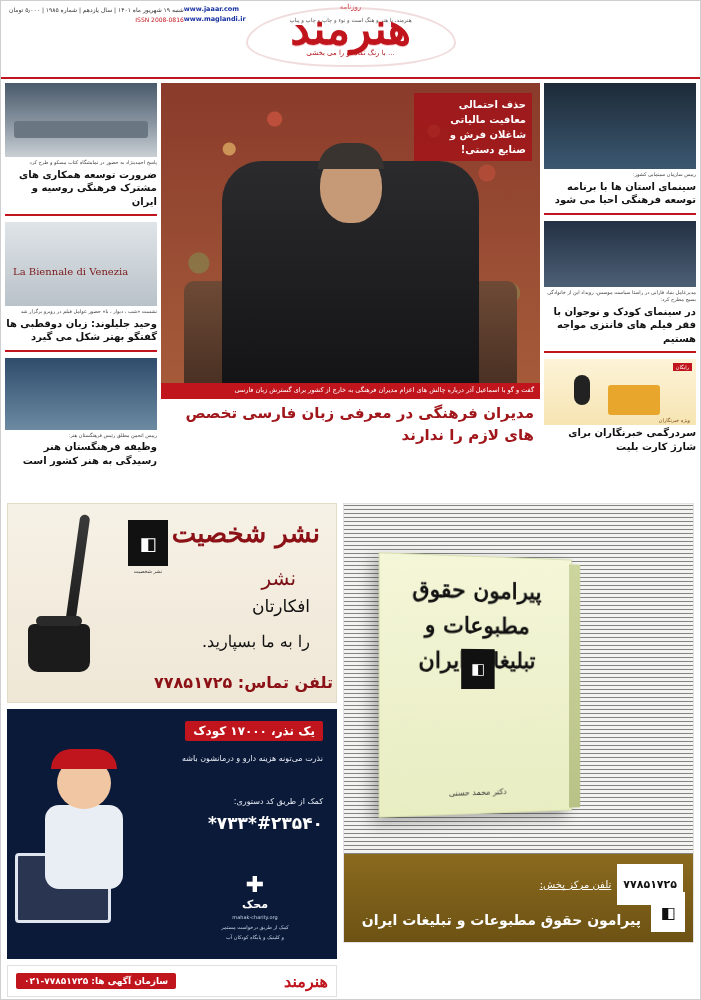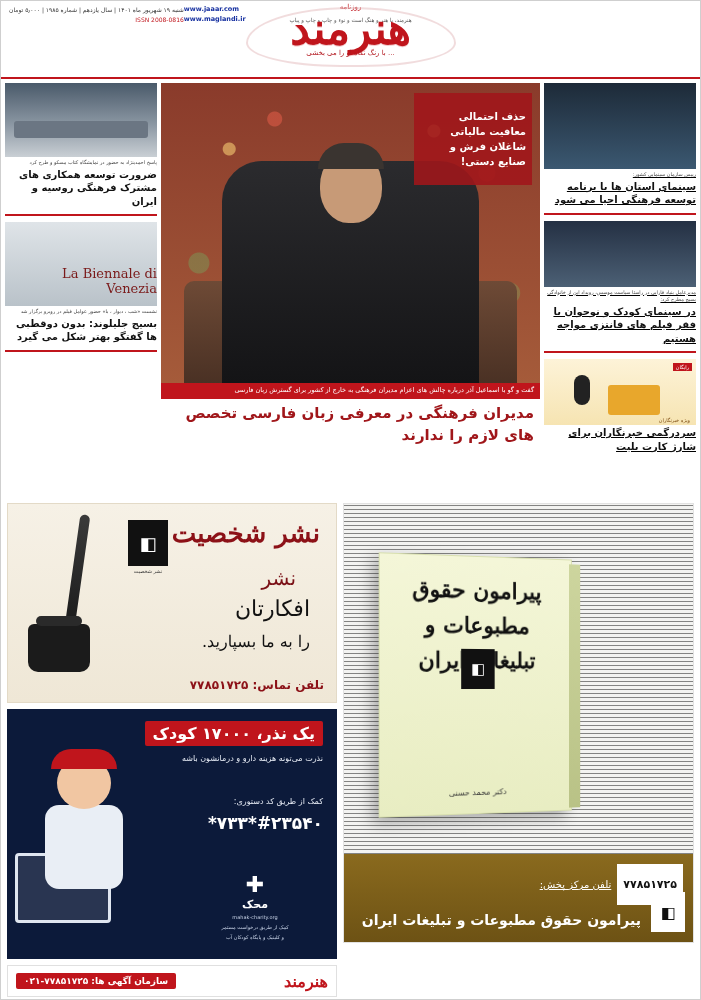--- a/index.html
+++ b/index.html
@@ -60,21 +60,21 @@
 
   
   .top-grid {
     display:flex;
     gap:4px;
     padding:4px;
     height:420px;
   }
   .col-right { width:152px; display:flex; flex-direction:column; gap:4px; }
   .col-center { flex:1; display:flex; flex-direction:column; }
-  .col-left { width:152px; display:flex; flex-direction:column; gap:4px;text-decoration:underline; }
+  .col-left { width:152px; display:flex; flex-direction:column; gap:4px; }
 
   .card { display:flex; flex-direction:column; }
   .ph { background:#bfc6cc; position:relative; overflow:hidden; }
   .headline {
     font-size:11px; line-height:1.35; font-weight:bold; color:#111;
     text-align:right; margin:1px 0 0 0;
   }
   .headline.sm { font-size:10px; }
   .p1 { height:74px; background:linear-gradient(#4a5a6a,#8a96a2 55%,#c9cfd4); }
   .p1::after{content:"";position:absolute;left:6%;right:6%;top:52%;height:22%;background:#6b7683;border-radius:3px;}
@@ -121,21 +121,21 @@
     width:66px; height:26px; border-radius:30px 30px 0 0; background:#3a3430;
   }
   .mp-chair {
     position:absolute; left:6%; right:6%; bottom:0; height:34%;
     background:linear-gradient(#6e4a36,#4a3124);
     border-radius:10px 10px 0 0;
   }
   .overlay-box {
     position:absolute; top:10px; right:8px;
     background:rgba(160,22,26,.88); color:#fff;
-    padding:16px 6px; text-align:right;
+    padding:4px 6px; text-align:right;
     font-size:10px; font-weight:bold; line-height:1.5;
     max-width:118px;
   }
   .center-caption {
     background:#c0151c; color:#fff; padding:3px 6px;
     font-size:6.5px; text-align:right; line-height:1.5;
   }
   .center-headline {
     color:#a0161a; font-size:15px; font-weight:bold; text-align:right;
     line-height:1.5; padding:3px 6px 6px 6px;
@@ -159,42 +159,42 @@
     position:absolute; top:14px; right:16px;
     font-family:"DejaVu Serif", serif; font-size:26px; color:#8c1117; font-weight:bold;
   }
   .nashr-logo {
     position:absolute; top:16px; left:120px; width:40px; height:46px;
     background:#111; color:#fff; display:flex; align-items:center; justify-content:center;
     font-size:18px;
   }
   .nashr-logo-cap { position:absolute; top:64px; left:112px; font-size:5px; color:#333; width:56px; text-align:center;}
   .nashr-l1 { position:absolute; top:62px; right:40px; font-size:20px; color:#7a1016; font-family:"DejaVu Serif", serif;}
-  .nashr-l2 { position:absolute; top:92px; right:26px; font-size:22px; color:#111; font-family:"DejaVu Serif", serif;}
+  .nashr-l2 { position:absolute; top:92px; right:26px; font-size:17px; color:#111; font-family:"DejaVu Serif", serif;}
   .nashr-l3 { position:absolute; top:128px; right:26px; font-size:16px; color:#111; font-family:"DejaVu Serif", serif;}
   .nashr-phone {
-    position:absolute; bottom:10px; right:12px; font-size:12px; color:#8c1117; font-weight:bold;
+    position:absolute; bottom:10px; right:3px; font-size:16px; color:#8c1117; font-weight:bold;
   }
   .quill {
     position:absolute; left:62px; top:10px; width:10px; height:150px;
     background:linear-gradient(#3a3a3a,#111); transform:rotate(8deg); border-radius:6px;
   }
   .inkpot {
     position:absolute; left:20px; bottom:30px; width:62px; height:48px;
     background:#1b1b1b; border-radius:6px 6px 10px 10px;
   }
   .inkpot::before{content:"";position:absolute;left:8px;right:8px;top:-8px;height:10px;background:#2a2a2a;border-radius:6px;}
 
   .ad-mahak {
     position:relative; height:250px;
     background:#0c1a3a; overflow:hidden; color:#fff;
   }
   .mahak-badge {
     position:absolute; top:12px; right:14px;
-    background:#c0151c; color:#fff; padding:3px 8px; font-size:16px; font-weight:bold;
+    background:#c0151c; color:#fff; padding:3px 8px; font-size:12px; font-weight:bold;
     border-radius:2px;
   }
   .mahak-sub {
     position:absolute; top:44px; right:14px; font-size:8px; color:#e7ecf5; line-height:1.6;
     text-align:right; width:190px;
   }
   .mahak-help {
     position:absolute; top:88px; right:14px; font-size:8px; color:#e7ecf5;
   }
   .mahak-code {
@@ -351,26 +351,31 @@
 
     <div class="col-right">
       <div class="card">
         <div class="ph p1"></div>
         <div class="mini-label">پاسخ احمدینژاد به حضور در نمایشگاه کتاب مسکو و طرح کرد</div>
         <div class="headline sm">ضرورت توسعه همکاری های مشترک فرهنگی روسیه و ایران</div>
       </div>
       <div class="red-line"></div>
       <div class="card">
         <div class="ph p2">
-          <div style="position:absolute;left:8px;top:44px;font-family:'DejaVu Serif',serif;font-size:13px;color:#7a1a1a;">La Biennale di Venezia</div>
+          <div style="position:absolute;left:8px;top:44px;font-family:'DejaVu Serif',serif;font-size:10px;color:#7a1a1a;">La Biennale di Venezia</div>
         </div>
         <div class="mini-label">نشست «شب ، دیوار ، با» حضور عوامل فیلم در روبرو برگزار شد</div>
-        <div class="headline sm">بسیج جلیلوند: بدون دوقطبی ها گفتگو بهتر شکل می گیرد</div>
+        <div class="headline sm">وحید جلیلوند: زبان دوقطبی ها گفتگو بهتر شکل می گیرد</div>
       </div>
       <div class="red-line"></div>
+      <div class="card">
+        <div class="ph p3"></div>
+        <div class="mini-label">رییس انجمن مطلق رئیس فرهنگستان هنر:</div>
+        <div class="headline sm">وظیفه فرهنگستان هنر رسیدگی به هنر کشور است</div>
+      </div>
     </div>
   </div>
 
   <div class="lower">
 
     <div class="lower-left">
       <div class="ad-book">
         <div class="book-bg"></div>
         <div class="book">
           <div class="book-spine"></div>

